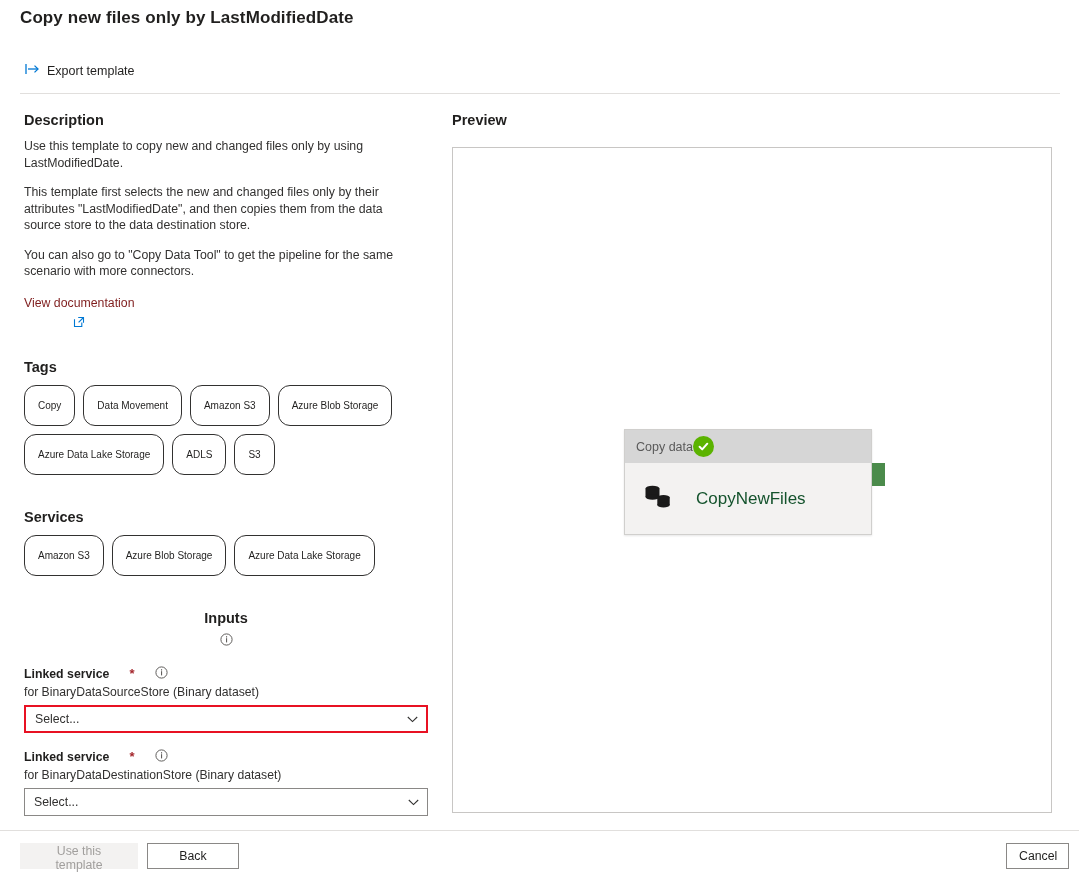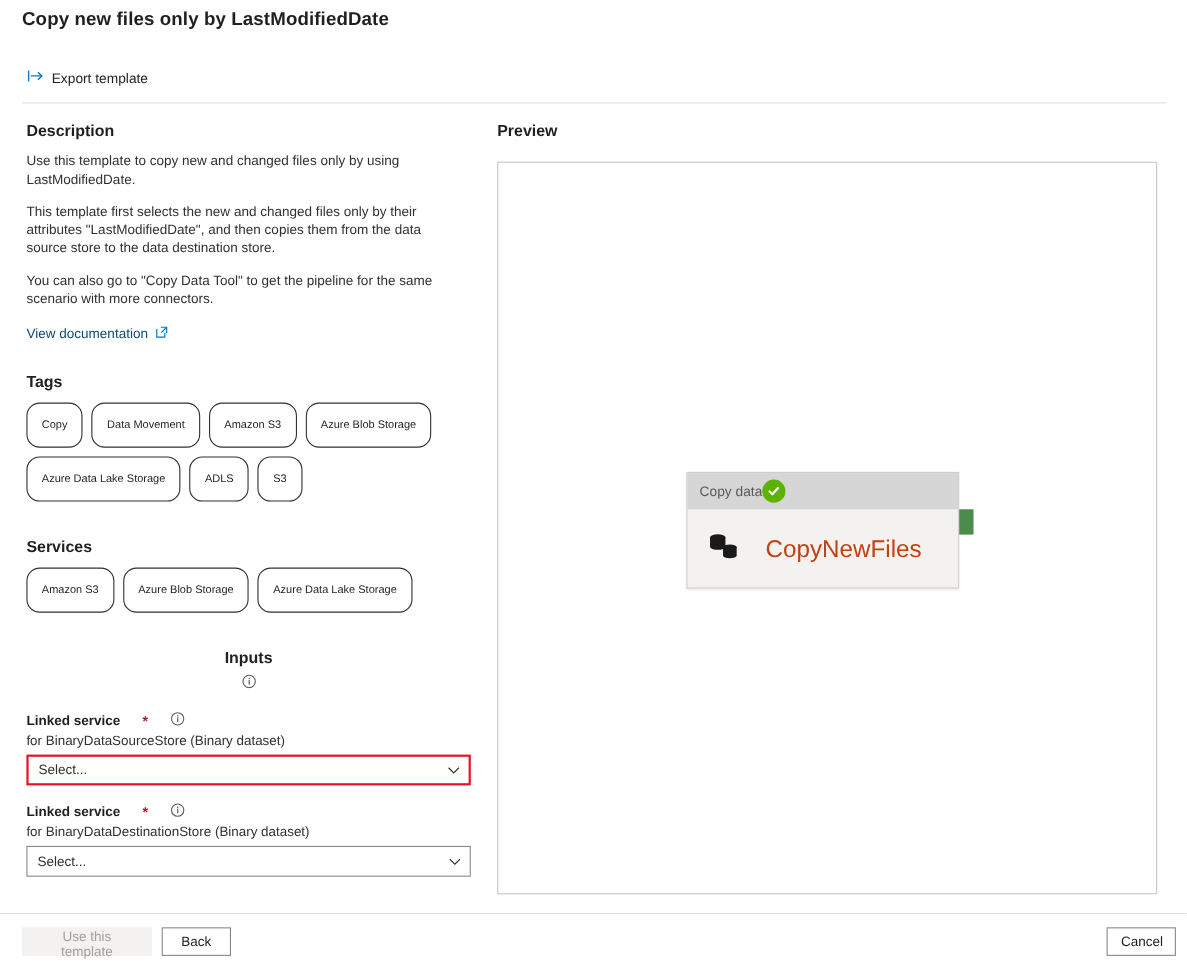--- a/index.html
+++ b/index.html
@@ -40,22 +40,23 @@
   .section-head {
     font-size: 14.5px; font-weight: 600; color: #201f1e;
     margin: 0 0 10px 0;
   }
   .desc-p {
     font-size: 12.3px; line-height: 16.5px; color: #323130;
     margin: 0 0 13px 0; max-width: 390px;
   }
   .doc-link {
     display: inline-flex; align-items: center; gap: 6px;
-    font-size: 12.3px; color: #0c4a6e; text-decoration: none; cursor: pointer;
+    font-size: 12.3px; color: #7f1d1d; text-decoration: none; cursor: pointer;
     margin-top: 3px;
+    flex-direction: column;
   }
 
   .pill-wrap { display: flex; flex-wrap: wrap; gap: 8px; max-width: 404px; }
   .pill {
     display: inline-flex; align-items: center; justify-content: center;
     height: 41px; padding: 0 13px;
     border: 1px solid #323130; border-radius: 12px;
     font-size: 10px; color: #201f1e; background: #fff;
     white-space: nowrap; cursor: default;
   }
@@ -111,42 +112,42 @@
     padding: 0 8px 0 11px;
   }
   .node-type { font-size: 12.5px; color: #595959; }
   .status-badge {
     width: 21px; height: 21px; border-radius: 50%;
     background: #5bb300; display: flex; align-items: center; justify-content: center;
   }
   .node-body {
     height: 72px; display: flex; align-items: center; gap: 20px; padding-left: 17px;
   }
-  .node-name { font-size: 22px; color: #c2410c; }
+  .node-name { font-size: 17px; color: #14532d; }
   .out-port {
     position: absolute; left: 419px; top: 315px;
     width: 13px; height: 23px; background: #4b8b4b;
   }
 
   
   .footer-divider {
     position: absolute; left: 0; top: 830px; width: 1079px; height: 1px;
     background: #e1dfdd;
   }
   .btn {
     position: absolute; height: 26px; font-size: 12.3px;
     font-family: "Liberation Sans", sans-serif;
     background: #ffffff; border: 1px solid #8a8886; color: #201f1e;
     cursor: pointer; padding: 0 12px;
   }
   .btn-disabled {
     background: #f3f2f1; border: 1px solid #f3f2f1; color: #a19f9d; cursor: default;
   }
   #btn-use { left: 20px; top: 843px; width: 118px; }
-  #btn-back { left: 147px; top: 843px; width: 63px; }
+  #btn-back { left: 147px; top: 843px; width: 92px; }
   #btn-cancel { left: 1006px; top: 843px; width: 63px; }
 </style>
 </head>
 <body>
 
 <div class="page">
 
   <div class="page-title">Copy new files only by LastModifiedDate</div>
 
   <div class="toolbar">

